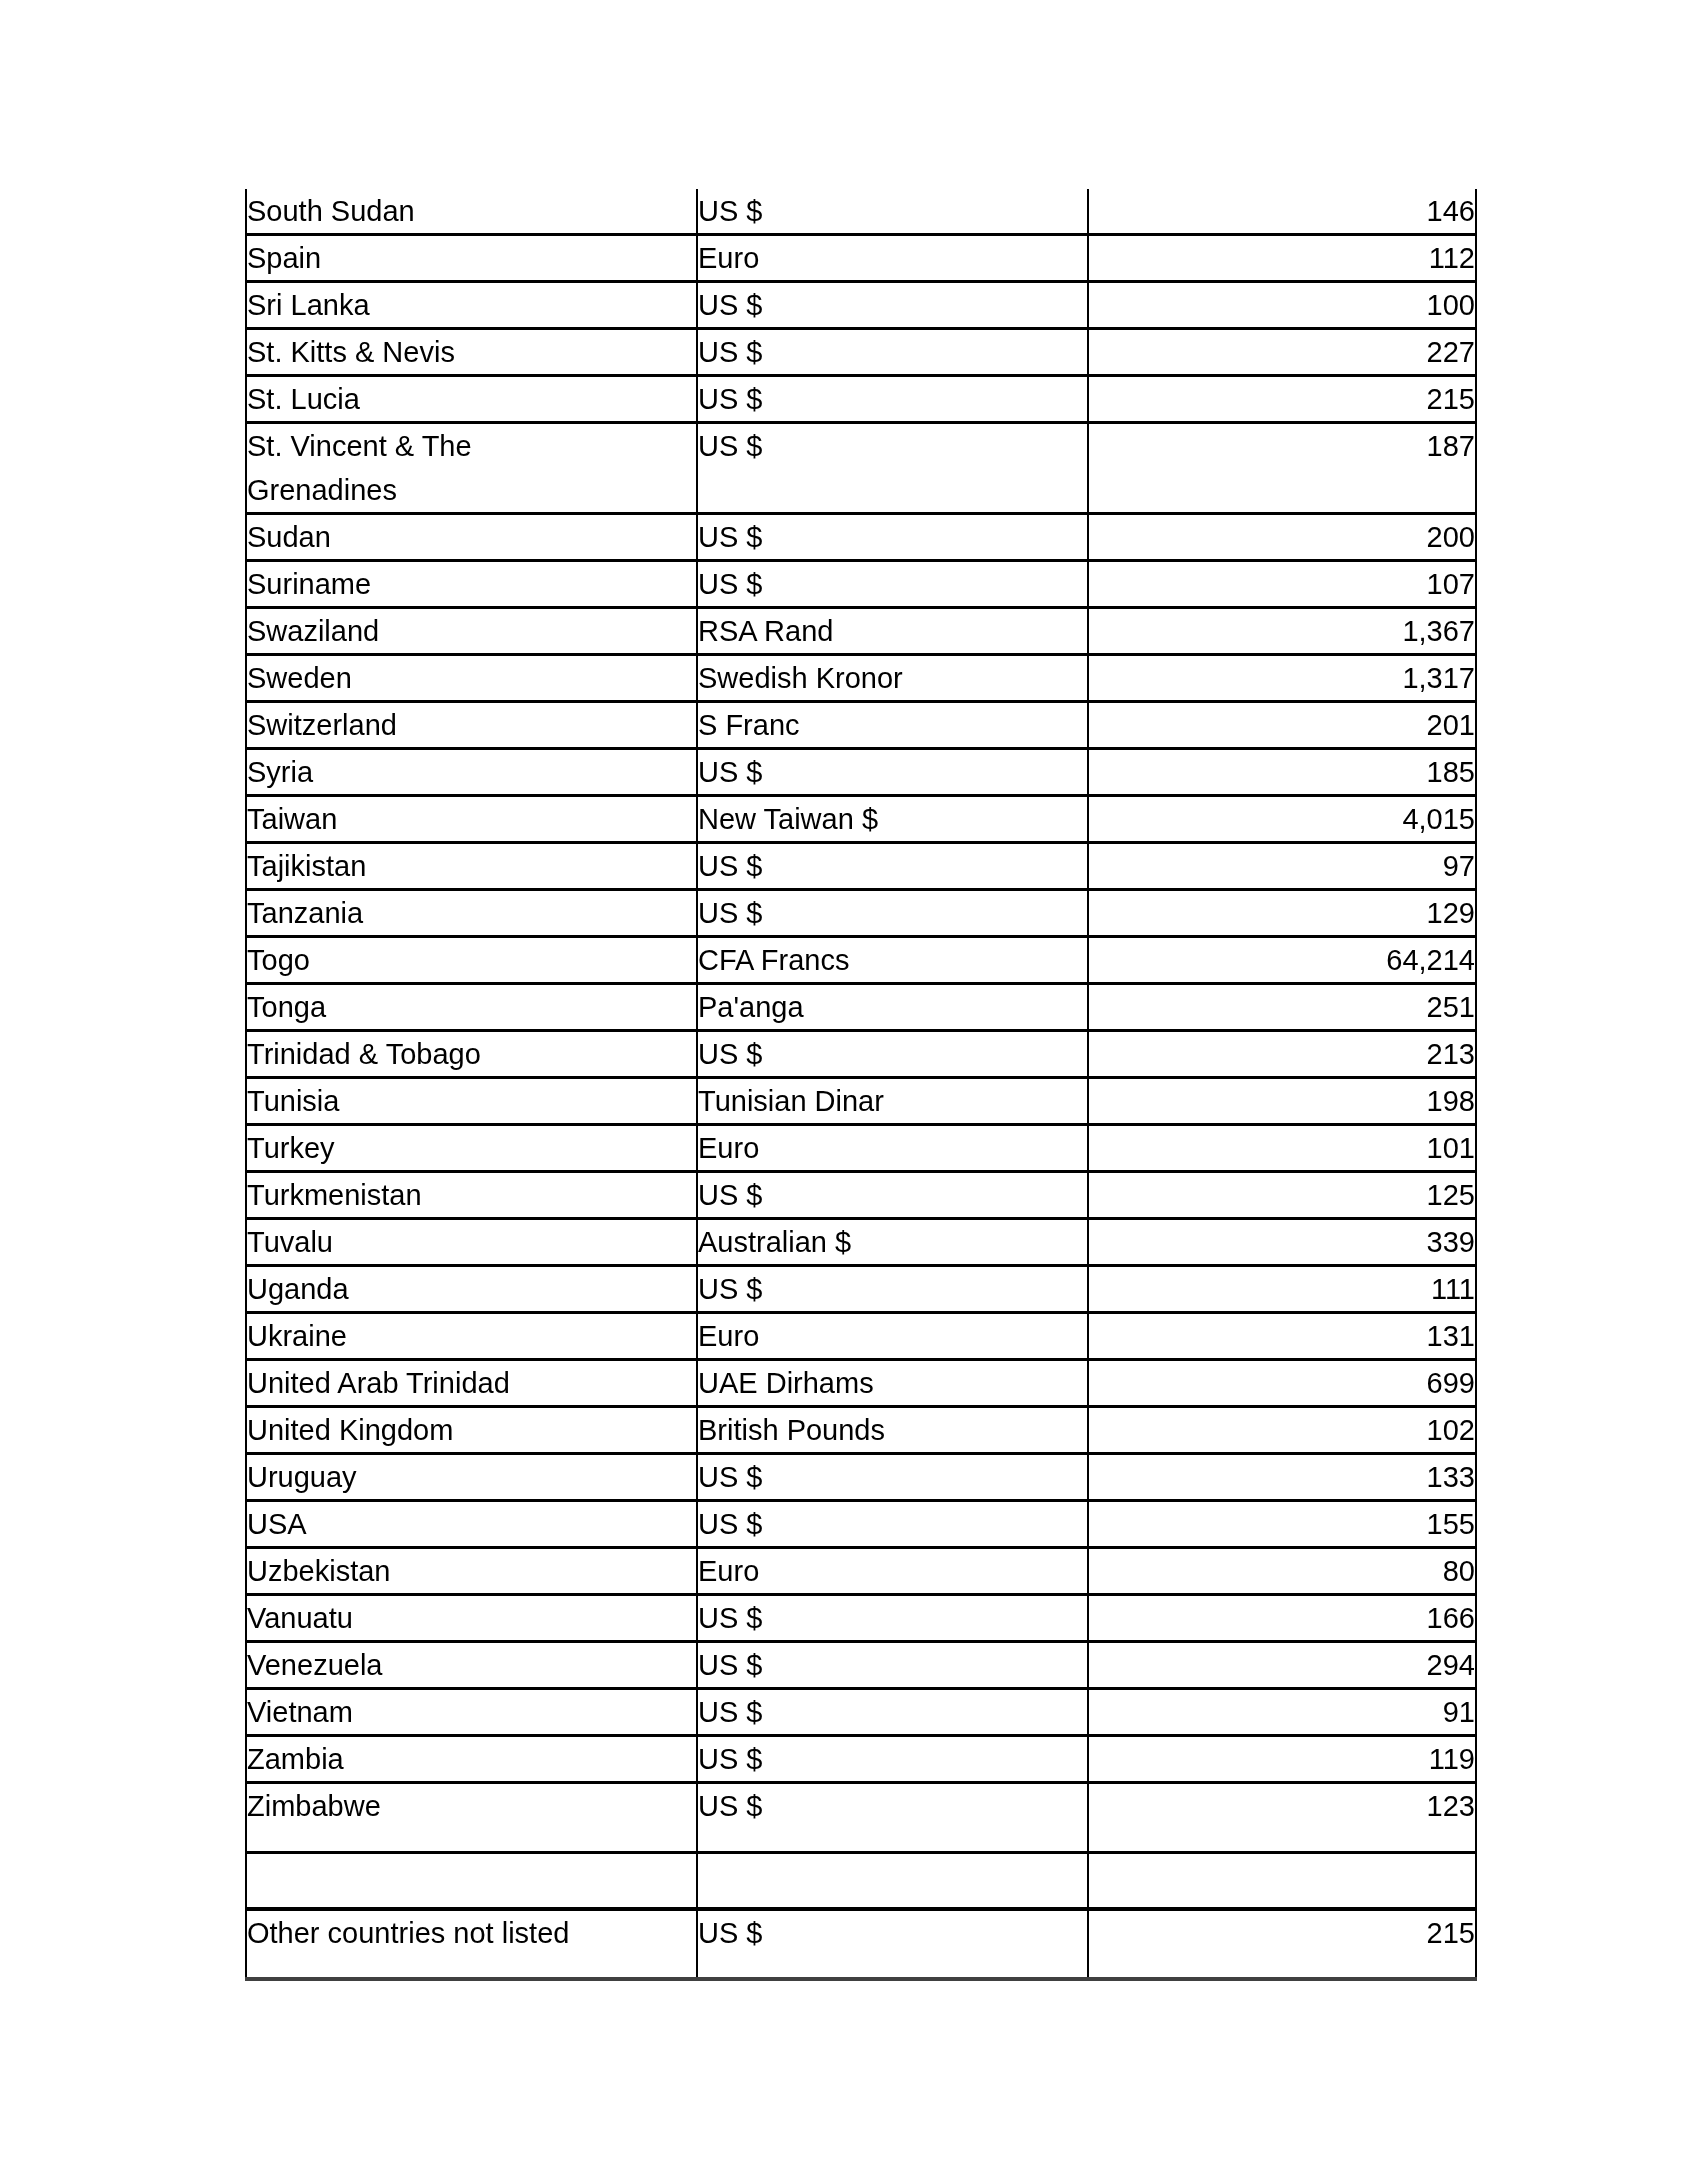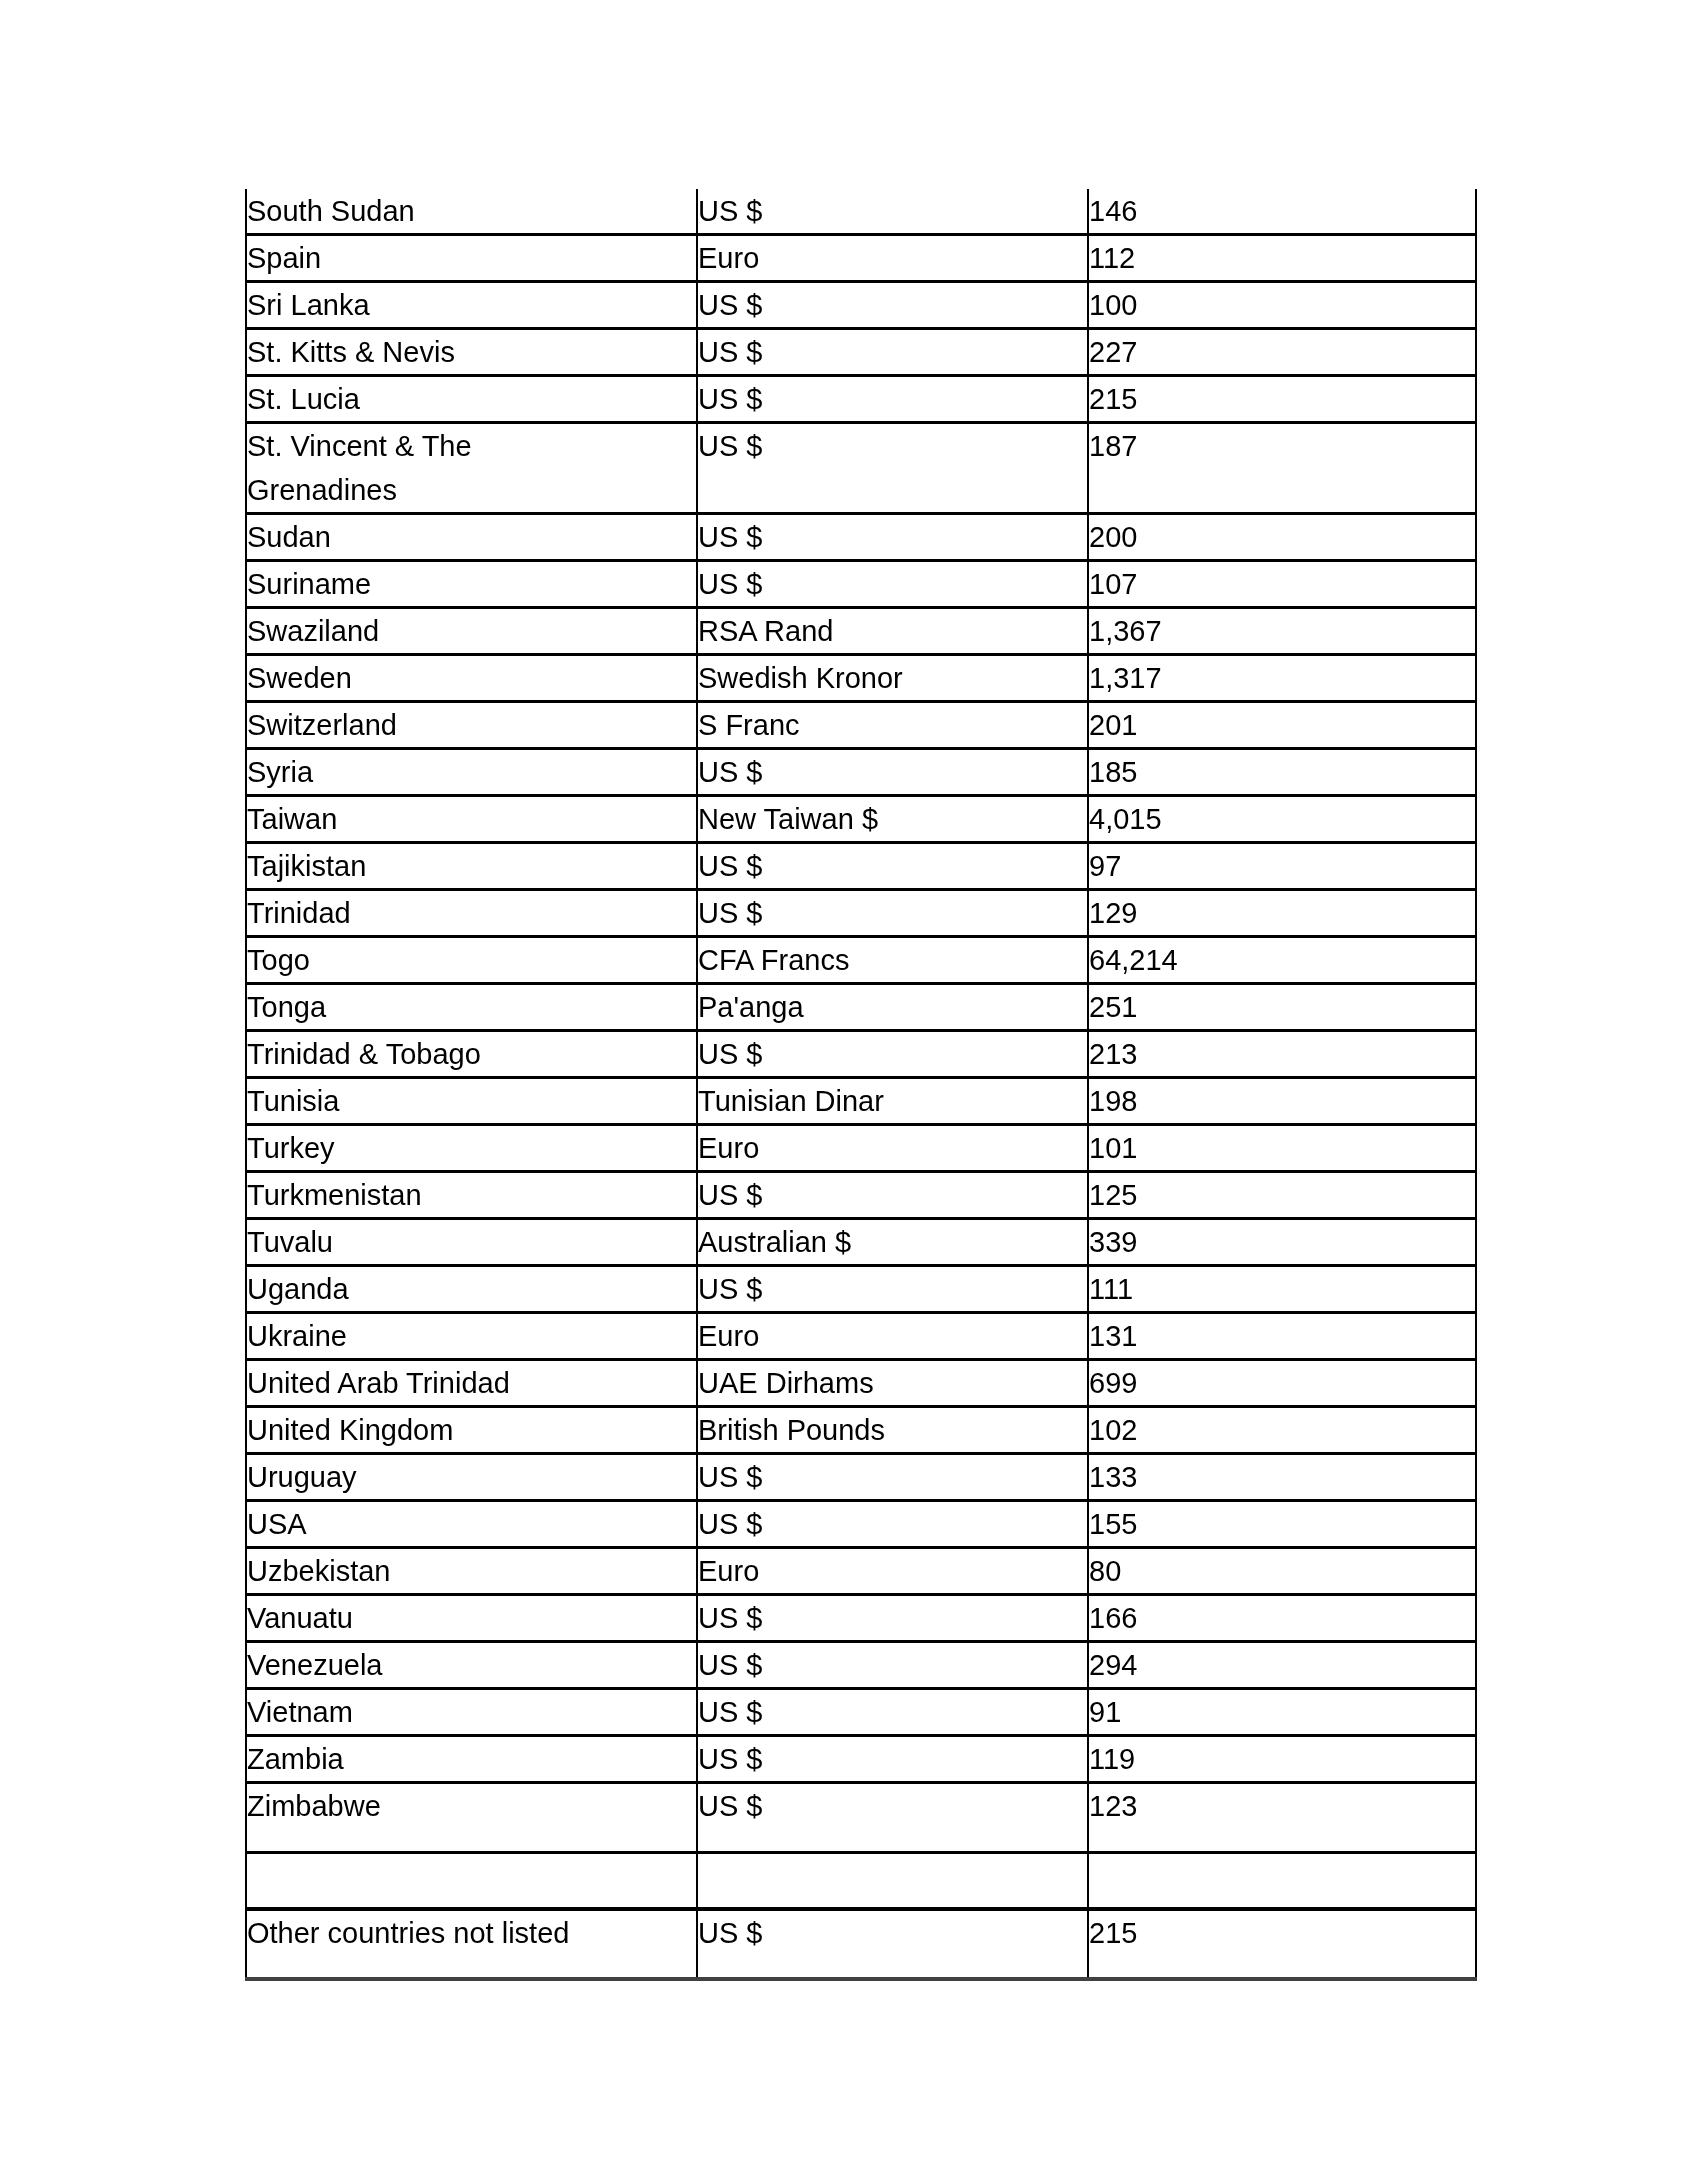--- a/index.html
+++ b/index.html
@@ -51,21 +51,21 @@
   tr.row-medium { height: 70px; }
   tr.row-empty { height: 56px; }
   
   tr.row-last td {
     border-top: 4px solid #000000;
     border-bottom: 4px solid #404040;
   }
   td.country-cell { padding-left: 15px; }
   td.currency-cell { padding-left: 16px; }
   td.amount-cell {
-    text-align: left;
+    text-align: right;
     padding-right: 137px;
   }
 </style>
 </head>
 <body>
 
 <div class="page">
   <table class="rate-table">
     <colgroup>
       <col style="width:451px">
@@ -138,21 +138,21 @@
           <td class="country-cell">Taiwan</td>
           <td class="currency-cell">New Taiwan $</td>
           <td class="amount-cell">4,015</td>
         </tr>
         <tr class="table-row">
           <td class="country-cell">Tajikistan</td>
           <td class="currency-cell">US $</td>
           <td class="amount-cell">97</td>
         </tr>
         <tr class="table-row">
-          <td class="country-cell">Trinidad</td>
+          <td class="country-cell">Tanzania</td>
           <td class="currency-cell">US $</td>
           <td class="amount-cell">129</td>
         </tr>
         <tr class="table-row">
           <td class="country-cell">Togo</td>
           <td class="currency-cell">CFA Francs</td>
           <td class="amount-cell">64,214</td>
         </tr>
         <tr class="table-row">
           <td class="country-cell">Tonga</td>

